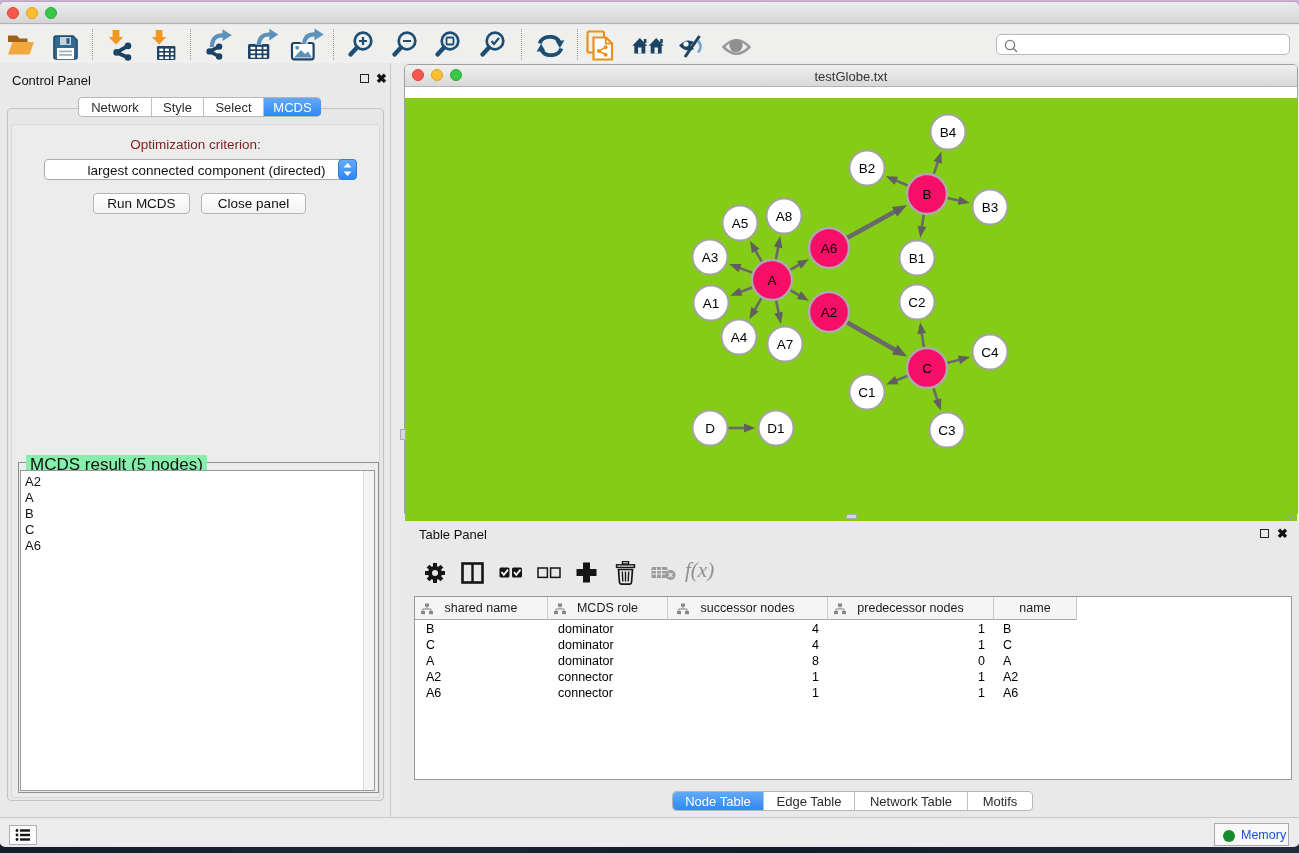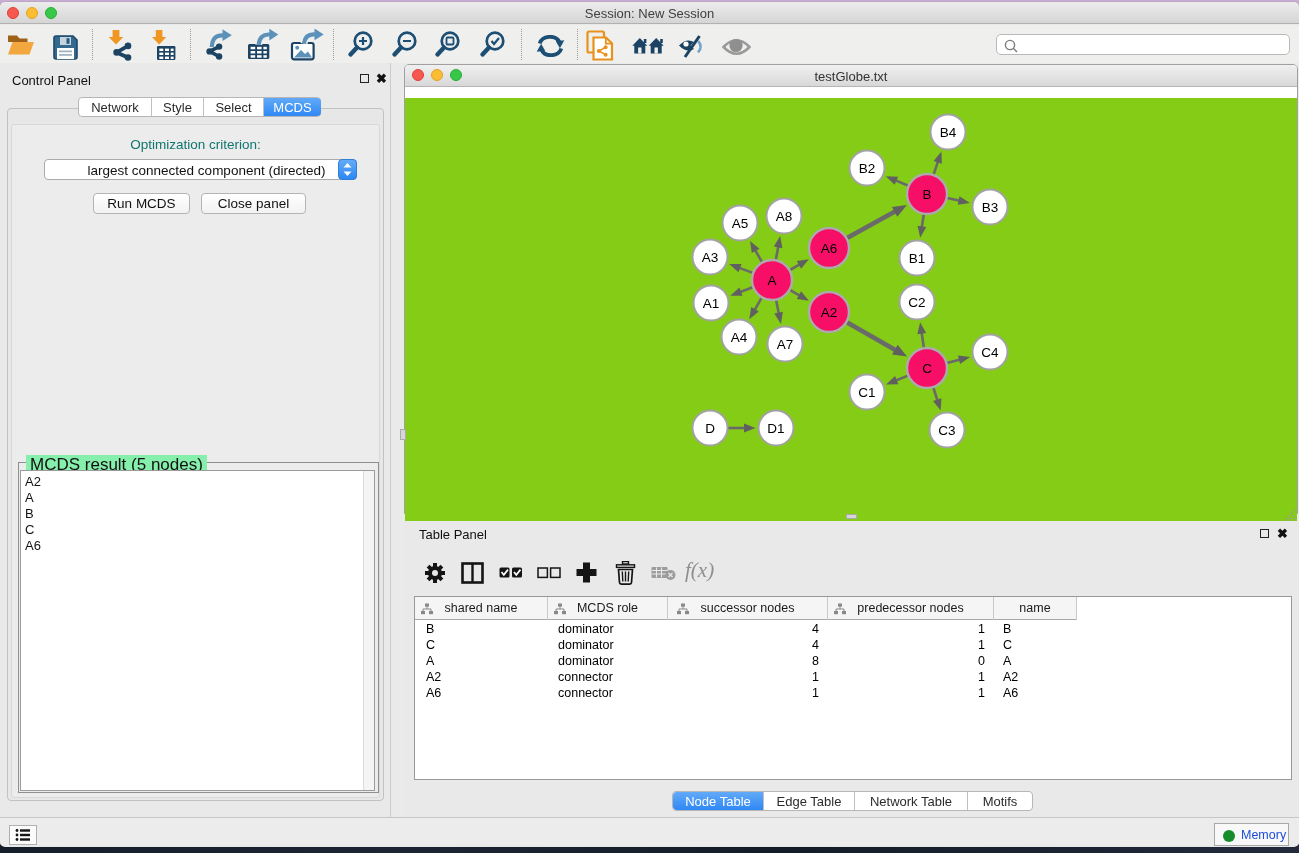--- a/index.html
+++ b/index.html
@@ -28,21 +28,21 @@
 .winbtn-x { position:absolute; font-size:13px; font-weight:bold; color:#111; line-height:12px; }
 #cp-outer { position:absolute; left:7px; top:45px; width:377px; height:693px;
   background:#e7e7e7; border:1px solid #c2c2c2; border-radius:4px; }
 #cp-inner { position:absolute; left:3px; top:15px; width:369px; height:674px;
   background:#ececec; border:1px solid #d8d8d8; border-radius:3px; }
 #cp-tabs { position:absolute; left:78px; top:34px; width:243px; height:20px; background:#fff;
   border:1px solid #b6b6b6; border-radius:4px; display:flex; }
 .cptab { flex:none; text-align:center; font-size:13px; color:#2b2b2b; line-height:19px;
   border-right:1px solid #c0c0c0; }
 .cptab.sel { background:linear-gradient(#62aaf8,#2f88f4); color:#fff; border-right:none; border-radius:0 4px 4px 0; }
-#optlabel { position:absolute; left:0; top:12px; width:100%; text-align:center; font-size:13.5px; color:#0f766e; }
+#optlabel { position:absolute; left:0; top:12px; width:100%; text-align:center; font-size:13.5px; color:#7f1d1d; }
 #dropdown { position:absolute; left:32px; top:34px; width:313px; height:21px; background:#fff;
   border:1px solid #ababab; border-radius:4px; font-size:13.5px; color:#111; line-height:21px;text-align:center; }
 #dropdown span { margin-left:12px; }
 #ddbtn { position:absolute; right:-1px; top:-1px; width:19px; height:21px; border-radius:4px;
   background:linear-gradient(#64abf8,#2d87f4); border:1px solid #2f7fd6; }
 .btn { position:absolute; top:68px; height:21px; background:linear-gradient(#ffffff,#f2f2f2);
   border:1px solid #b4b4b4; border-radius:4px; font-size:13.5px; color:#111; text-align:center; line-height:20px; }
 #mcdsbox { position:absolute; left:6px; top:337px; width:361px; height:331px; border:1px solid #8f8f8f; }
 #mcdsbox-title { position:absolute; left:7px; top:-8px; background:#86efac; padding:0 4px; font-size:17px; color:#111; }
 #mcdslist { position:absolute; left:1px; top:7px; width:355px; height:321px; padding-top:3px; background:#fff;
@@ -85,21 +85,20 @@
 .handle { position:absolute; background:#d6d6d6; border:1px solid #aaa; }
 </style>
 </head>
 <body>
 <div id="bottombg"></div>
 <div id="app">
 <div id="titlebar">
   <div class="tl" style="left:7px; background:#f6574f; border:0.5px solid #e14138;"></div>
   <div class="tl" style="left:26px; background:#fbbd33; border:0.5px solid #e0a321;"></div>
   <div class="tl" style="left:45px; background:#38c748; border:0.5px solid #26ad34;"></div>
-  <div id="titletext">Session: New Session</div>
 </div>
 <div id="toolbar">
   <div class="sep" style="left:92px"></div>
   <div class="sep" style="left:190px"></div>
   <div class="sep" style="left:333px"></div>
   <div class="sep" style="left:521px"></div>
   <div class="sep" style="left:577px"></div>
   <div class="ticon" style="left:7px;top:7px"><svg width="28" height="26" viewBox="0 0 28 26">
     <path d="M1 3.5 h9 l2.5 3 h8 v3.5 h-19.5 z" fill="#9d6118"></path>
     <path d="M1 22.5 L5.5 10 h21.5 L22.5 22.5 z" fill="#f3a73f"></path>

